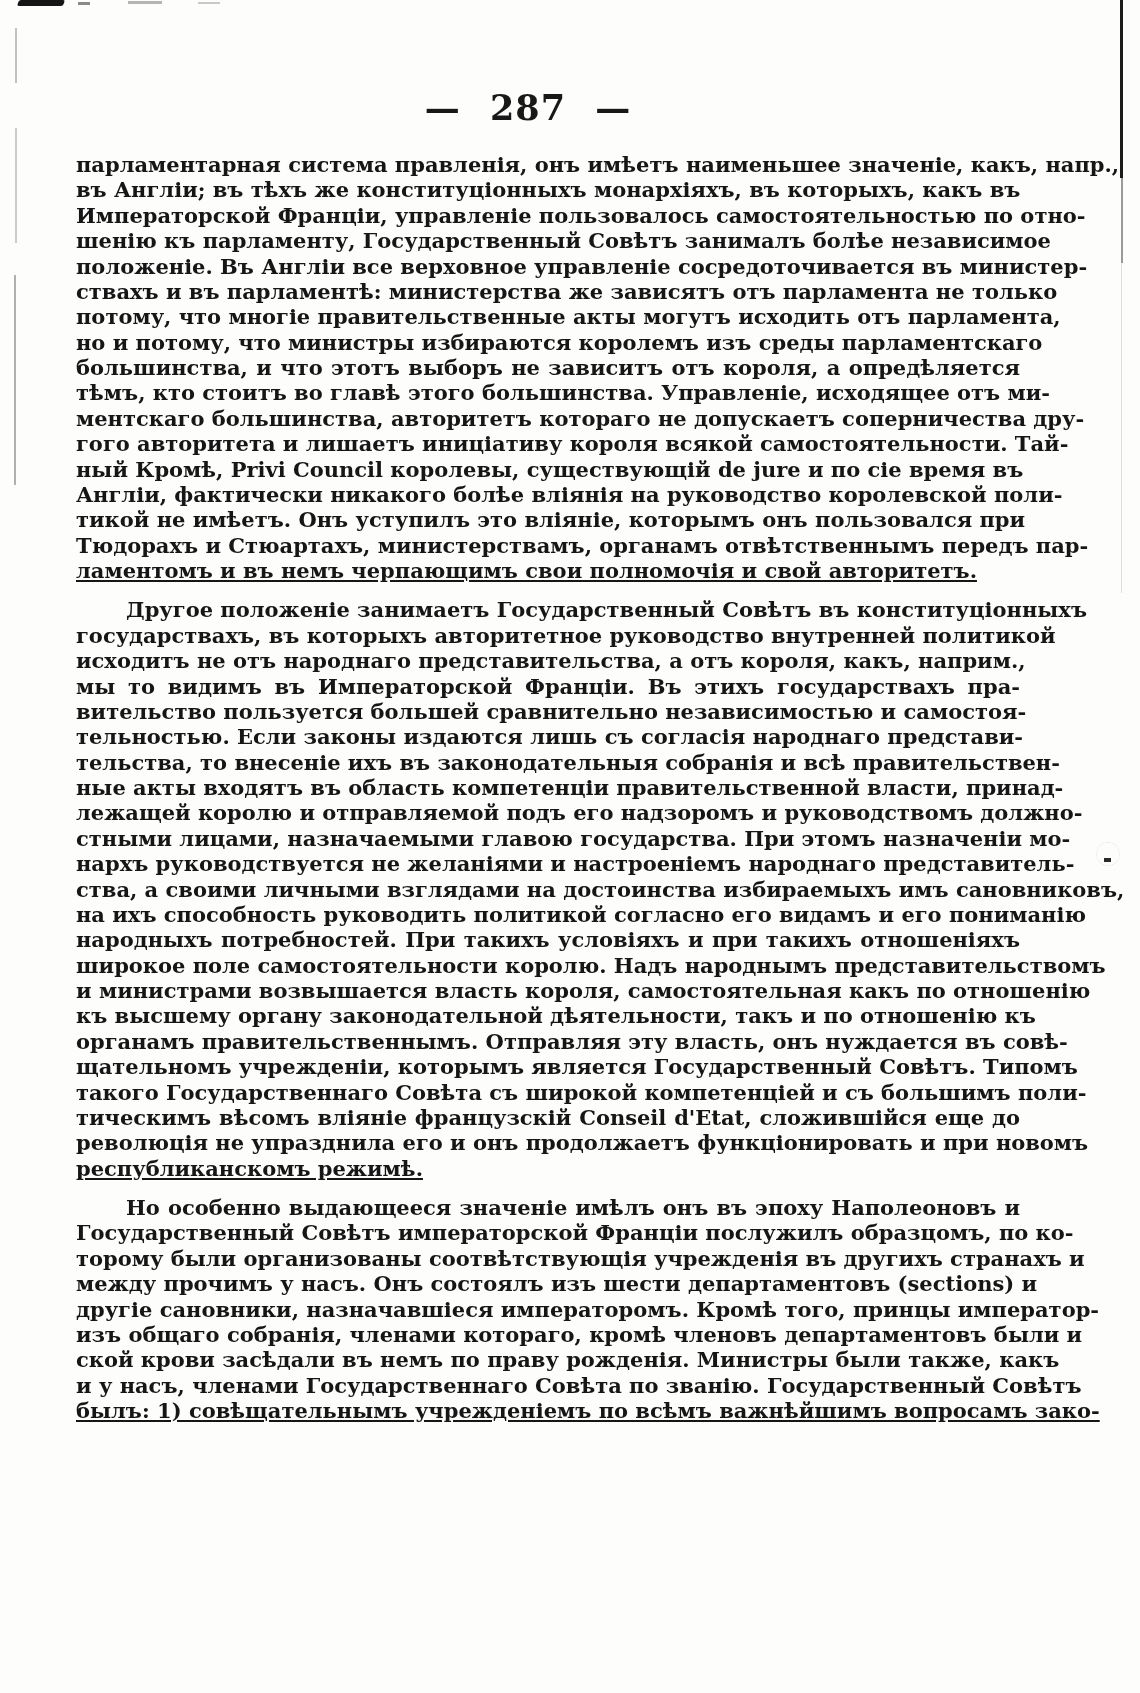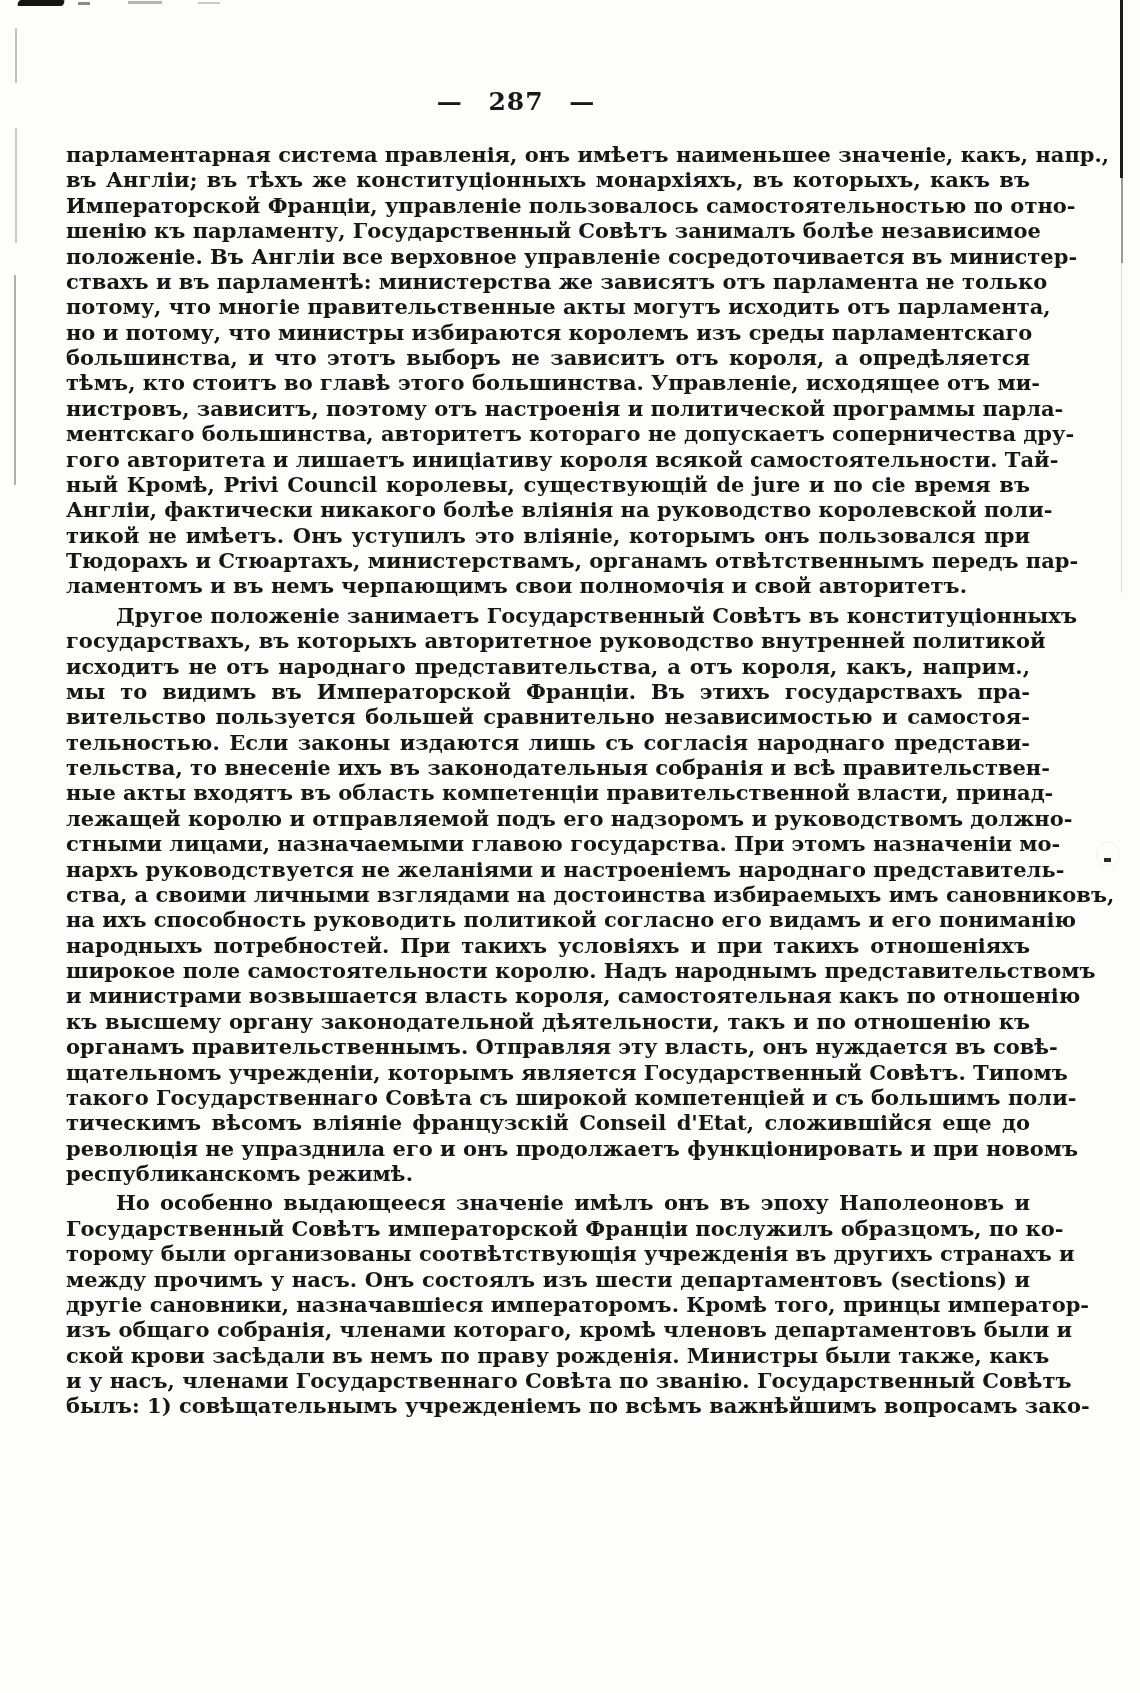--- a/index.html
+++ b/index.html
@@ -11,49 +11,50 @@
     width: 1140px;
     height: 1693px;
     position: relative;
     overflow: hidden;
     font-family: "DejaVu Serif", "Liberation Serif", serif;
     background: #fdfdfc;
   }
   .page-number {
     position: absolute;
     top: 87px;
-    left: 30px;
+    left: 42px;
     width: 972px;
     text-align: center;
-    font-size: 25px;
+    font-size: 35px;
     font-weight: bold;
     color: #181818;
     word-spacing: 16px;
     letter-spacing: 1px;
   }
   .text-block {
     position: absolute;
     left: 62px;
     top: 138px;
     width: 972px;
     font-size: 21px;
     line-height: 25.38px;
     font-weight: bold;
     color: #161616;
   }
-  .paragraph { margin: 4px; }
+  .paragraph { margin: 14px; }
   .line {
     text-align: justify;
     text-align-last: justify;
     height: 25.38px;
     overflow: visible;
     white-space: nowrap;
   }
   .line.para-end {
     text-align-last: left;
+    text-decoration: underline;
   }
   .line.indent {
     text-indent: 50px;
   }
   
   .artifact { position: absolute; pointer-events: none; }
   .a-topleft-smudge   { left: 18px;  top: 0;    width: 46px; height: 6px;  background: #151515; border-radius: 2px; transform: skewX(-20deg); }
   .a-topleft-dash1    { left: 78px;  top: 2px;  width: 12px; height: 3px;  background: #8a8a8a; }
   .a-topleft-dash2    { left: 128px; top: 1px;  width: 34px; height: 3px;  background: #b5b5b5; }
   .a-topleft-dash3    { left: 198px; top: 2px;  width: 22px; height: 2px;  background: #c9c9c9; }
@@ -78,21 +79,20 @@
         <div class="line">парламентарная система правленія, онъ имѣетъ наименьшее значеніе, какъ, напр.,</div>
         <div class="line">въ Англіи; въ тѣхъ же конституціонныхъ монархіяхъ, въ которыхъ, какъ въ</div>
         <div class="line">Императорской Франціи, управленіе пользовалось самостоятельностью по отно-</div>
         <div class="line">шенію къ парламенту, Государственный Совѣтъ занималъ болѣе независимое</div>
         <div class="line">положеніе. Въ Англіи все верховное управленіе сосредоточивается въ министер-</div>
         <div class="line">ствахъ и въ парламентѣ: министерства же зависятъ отъ парламента не только</div>
         <div class="line">потому, что многіе правительственные акты могутъ исходить отъ парламента,</div>
         <div class="line">но и потому, что министры избираются королемъ изъ среды парламентскаго</div>
         <div class="line">большинства, и что этотъ выборъ не зависитъ отъ короля, а опредѣляется</div>
         <div class="line">тѣмъ, кто стоитъ во главѣ этого большинства. Управленіе, исходящее отъ ми-</div>
-        <div class="line">нистровъ, зависитъ, поэтому отъ настроенія и политической программы парла-</div>
         <div class="line">ментскаго большинства, авторитетъ котораго не допускаетъ соперничества дру-</div>
         <div class="line">гого авторитета и лишаетъ иниціативу короля всякой самостоятельности. Тай-</div>
         <div class="line">ный Кромѣ, Privi Council королевы, существующій de jure и по сіе время въ</div>
         <div class="line">Англіи, фактически никакого болѣе вліянія на руководство королевской поли-</div>
         <div class="line">тикой не имѣетъ. Онъ уступилъ это вліяніе, которымъ онъ пользовался при</div>
         <div class="line">Тюдорахъ и Стюартахъ, министерствамъ, органамъ отвѣтственнымъ передъ пар-</div>
         <div class="line para-end">ламентомъ и въ немъ черпающимъ свои полномочія и свой авторитетъ.</div>
       </div>
     <div class="paragraph">
         <div class="line indent">Другое положеніе занимаетъ Государственный Совѣтъ въ конституціонныхъ</div>

